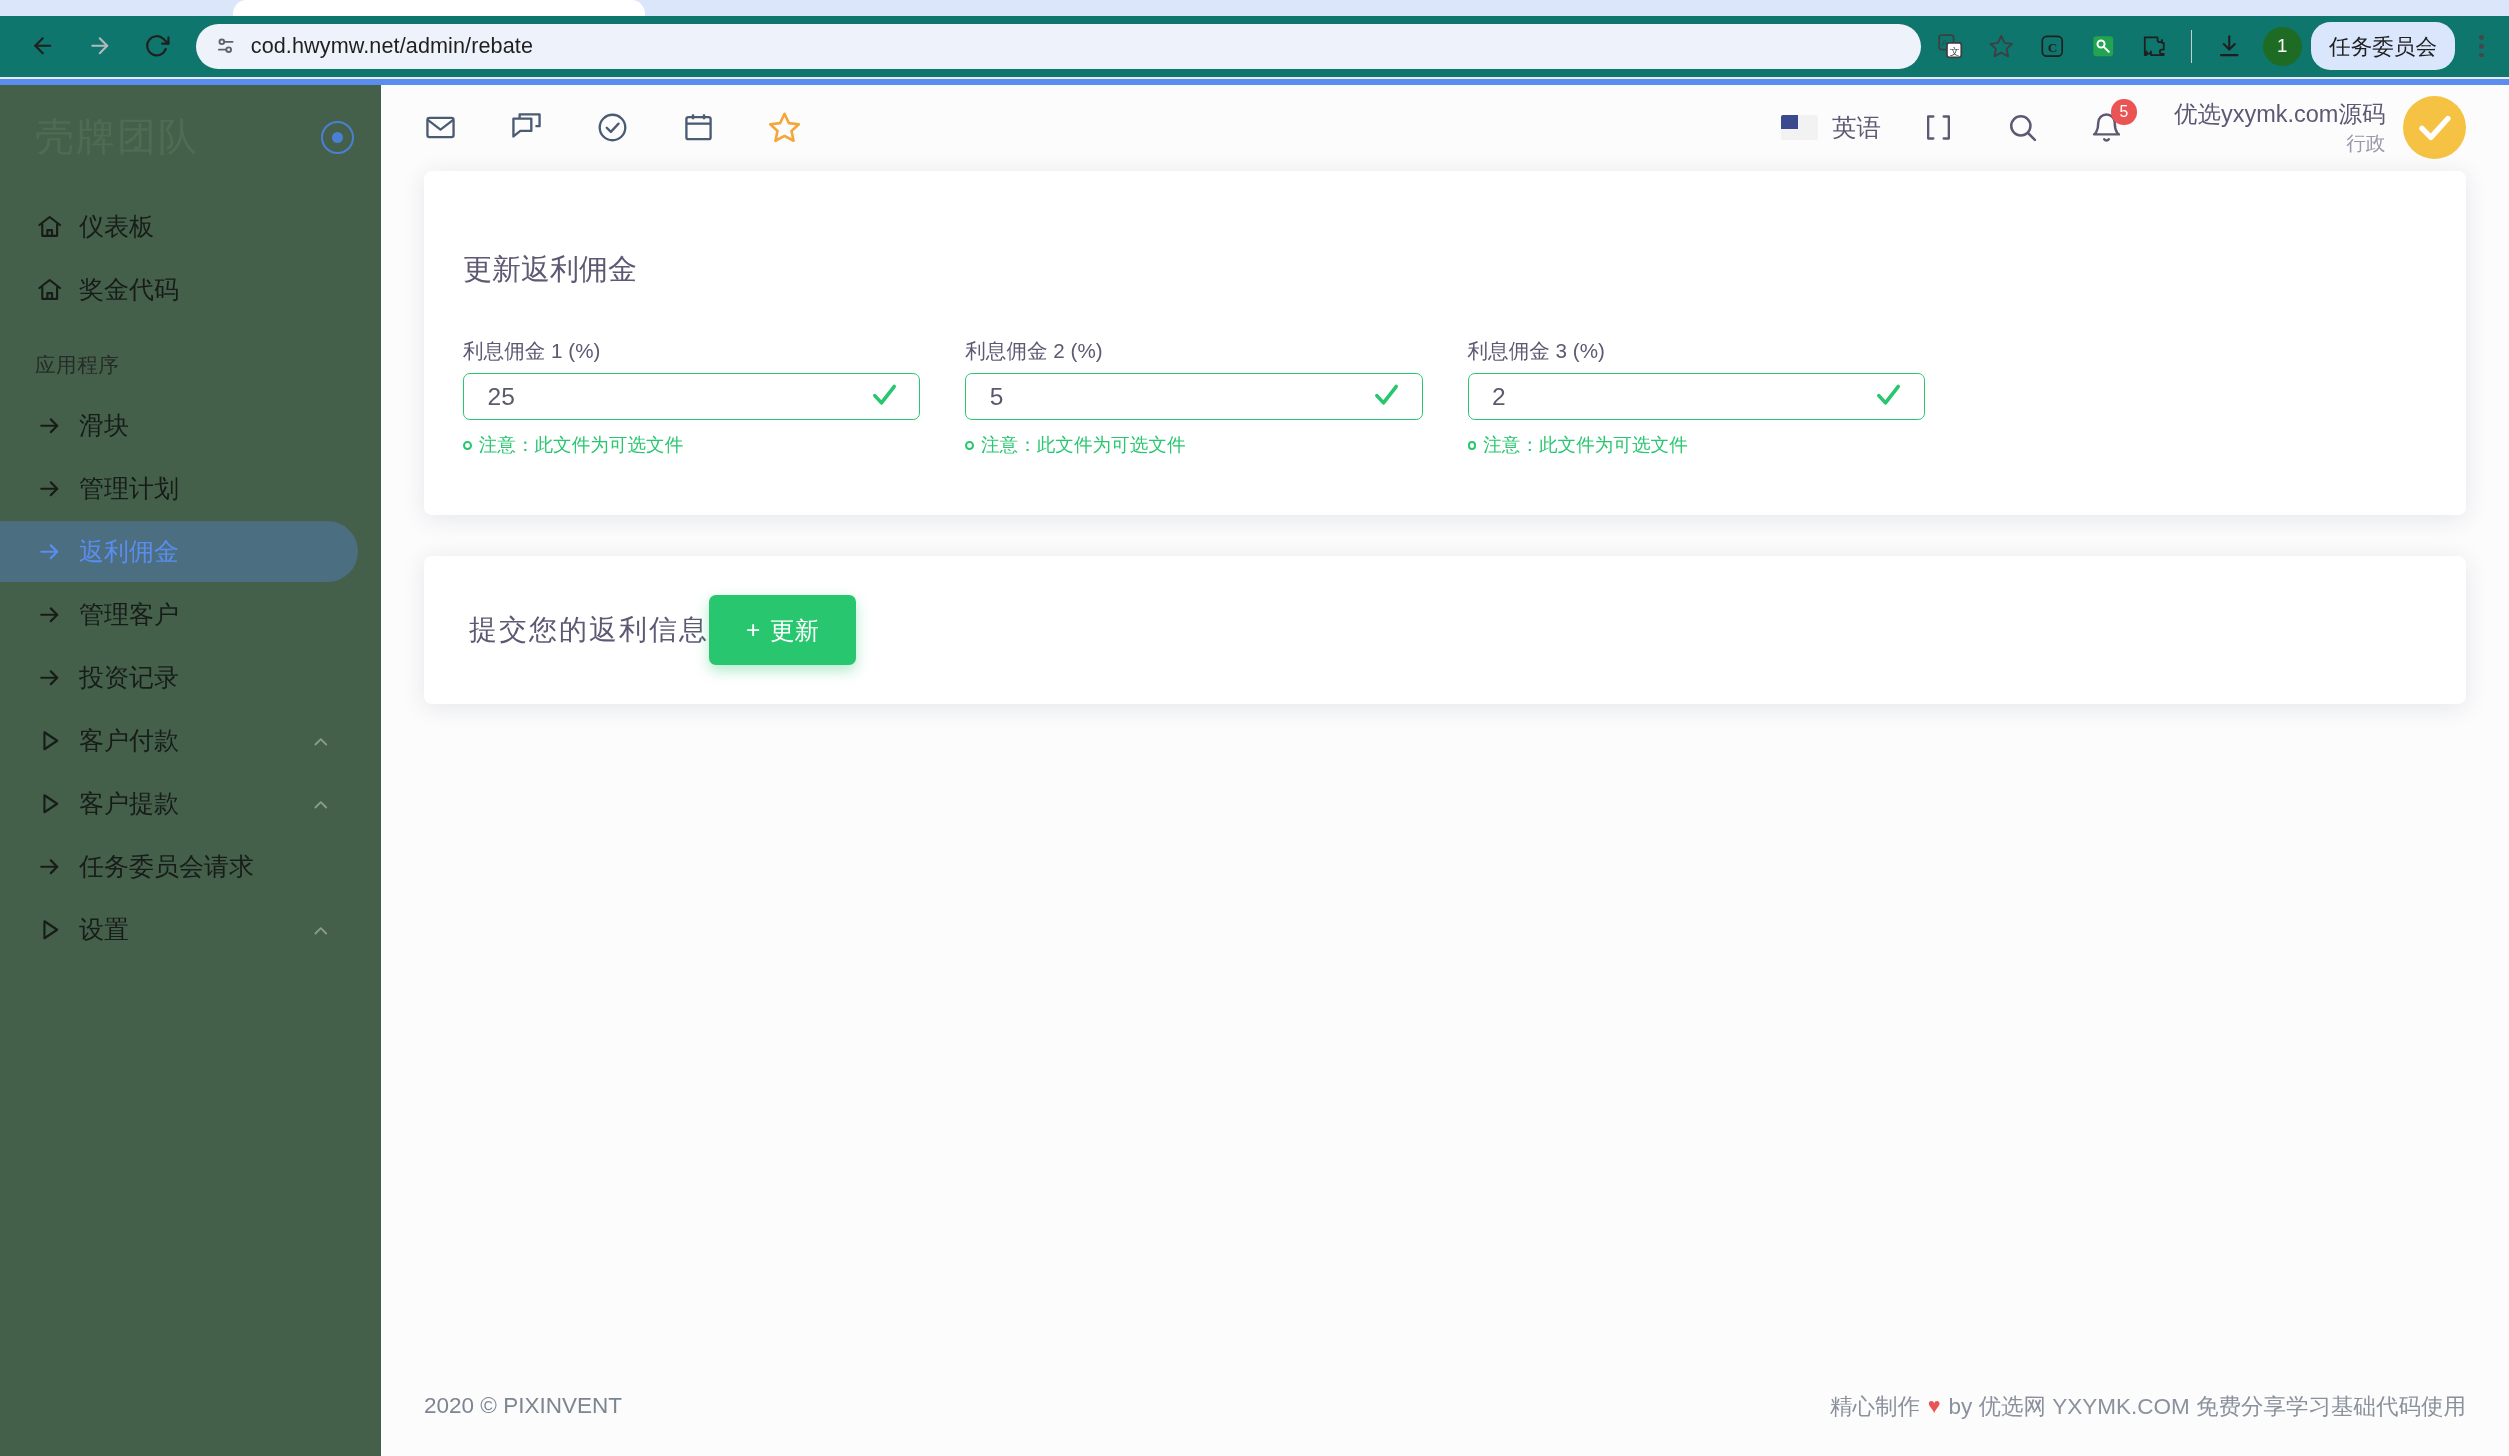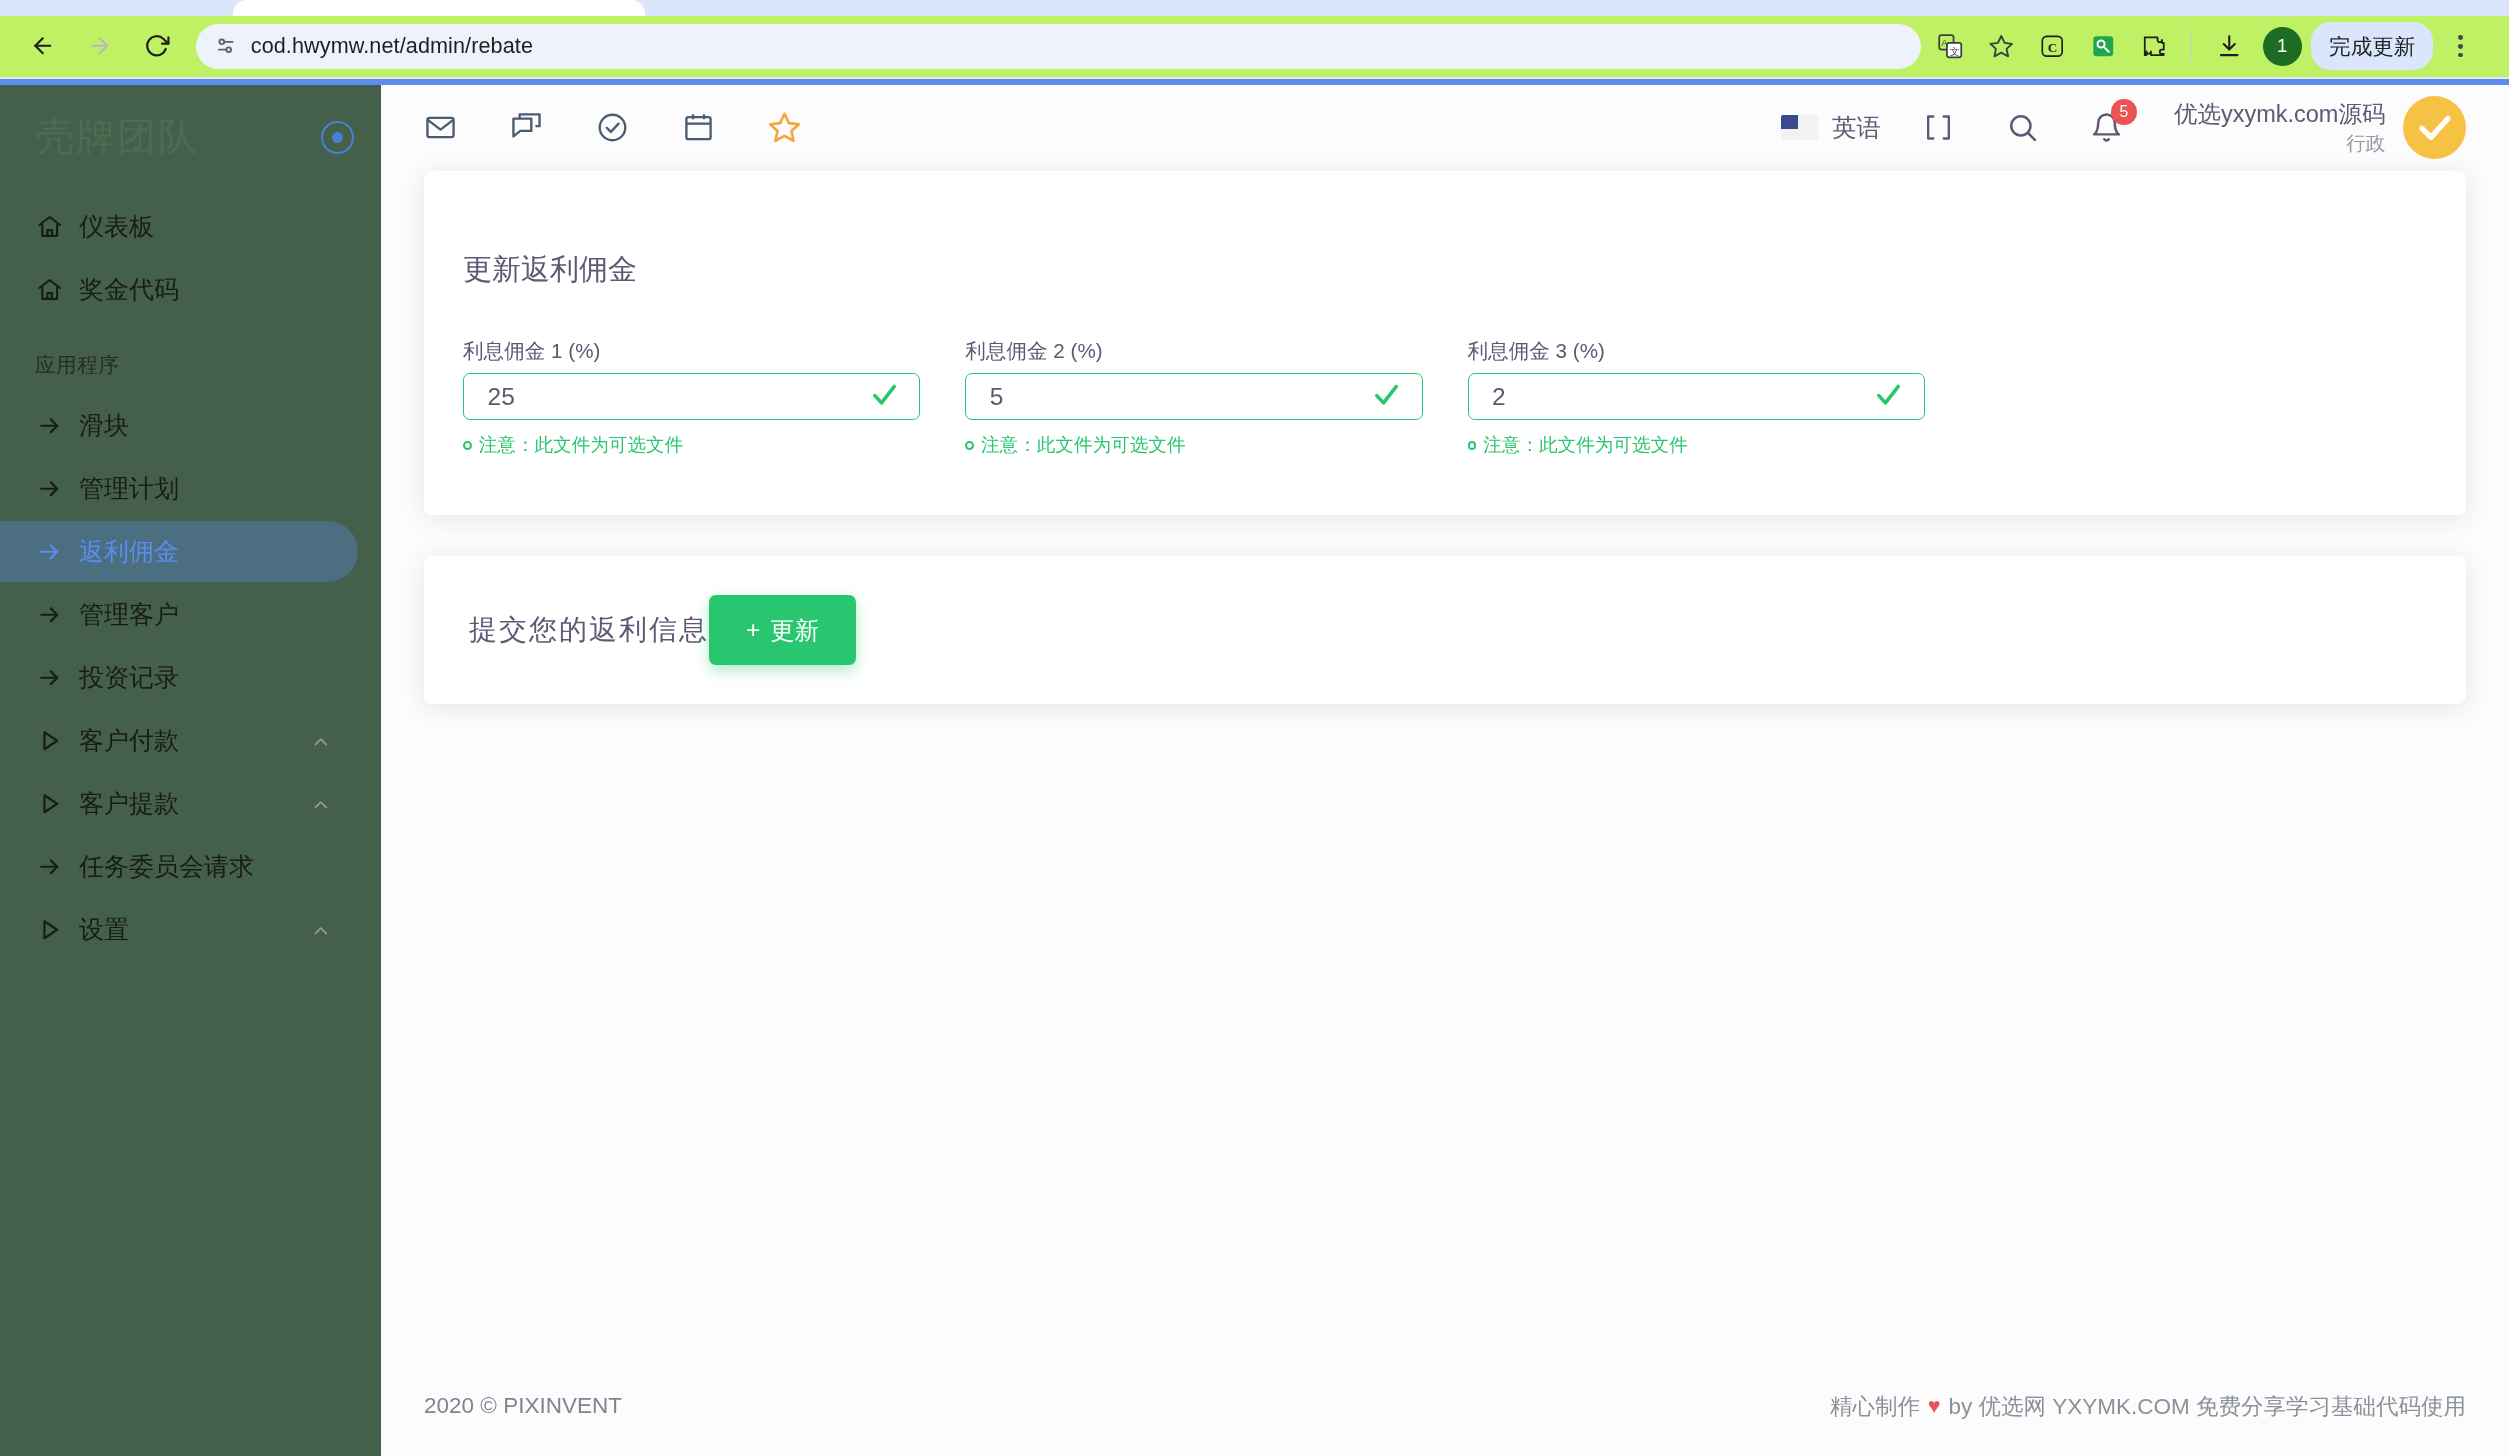--- a/index.html
+++ b/index.html
@@ -17,21 +17,21 @@
   }
   .tabstrip .tab-shape {
     position: absolute; left: 233px; top: 0; width: 412px; height: 15.7px;
     background: #ffffff; border-radius: 13.7px 13.7px 0 0;
   }
   .tabstrip .tab-shape-2 {
     position: absolute; left: 0px; top: 0; width: 225px; height: 15.7px;
     background: #dce6fa;
   }
   .toolbar {
-    height: 61px; background: #bef264; display: flex; align-items: center;
+    height: 61px; background: #0f766e; display: flex; align-items: center;
     padding: 0 17.6px; position: relative;
   }
   .nav-btns { display: flex; align-items: center; gap: 5.9px; }
   .nav-btn {
     width: 51px; height: 51px; border-radius: 50%;
     display: flex; align-items: center; justify-content: center;
   }
   .nav-btn svg { display:block; }
   .omnibox {
     flex: 0 0 auto; margin-left: 13.7px;
@@ -295,21 +295,21 @@
       </div>
       <div class="tb-divider"></div>
       <div class="tb-icon">
         <svg width="26.5" height="26.5" viewBox="0 0 24 24" fill="none" stroke="#1f1f1f" stroke-width="1.9" stroke-linecap="round" stroke-linejoin="round">
             <path d="M12 3v11"></path>
             <polyline points="7 10 12 15 17 10"></polyline>
             <line x1="4.5" y1="20" x2="19.5" y2="20"></line>
           </svg>
       </div>
       <div class="profile-badge">1</div>
-      <div class="update-pill">完成更新</div>
+      <div class="update-pill">任务委员会</div>
       <div class="kebab">
         <i></i>
           <i></i>
           <i></i>
       </div>
     </div>
   </div>
   <div class="chrome-sep"></div>
 
   <div class="viewport">

